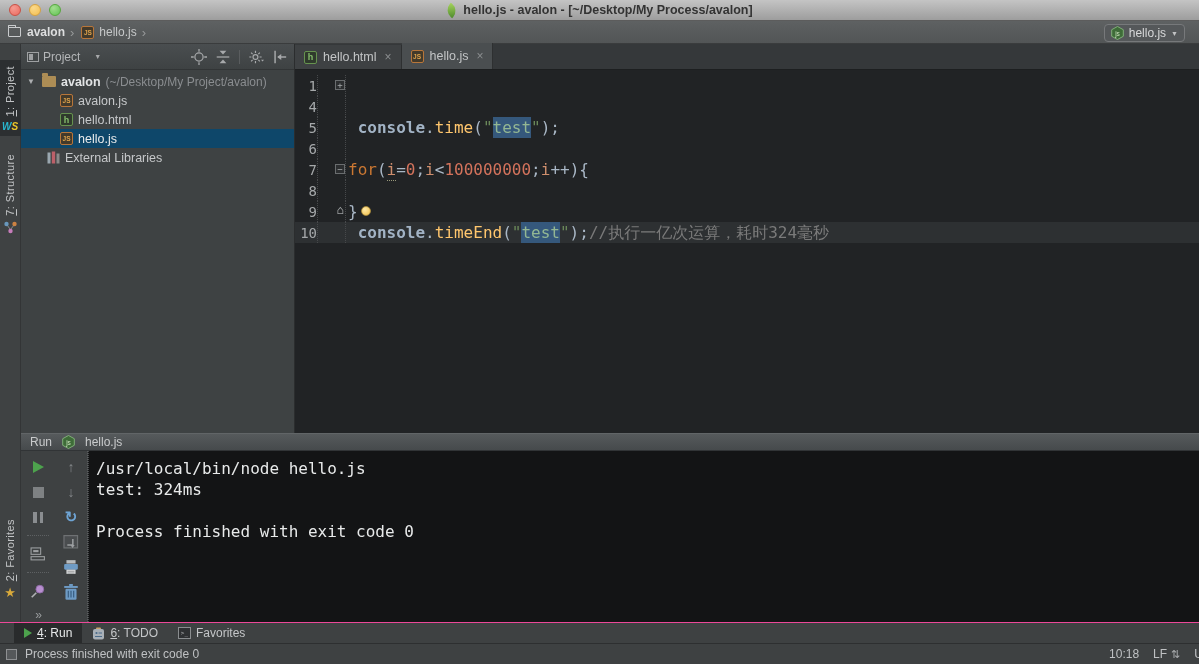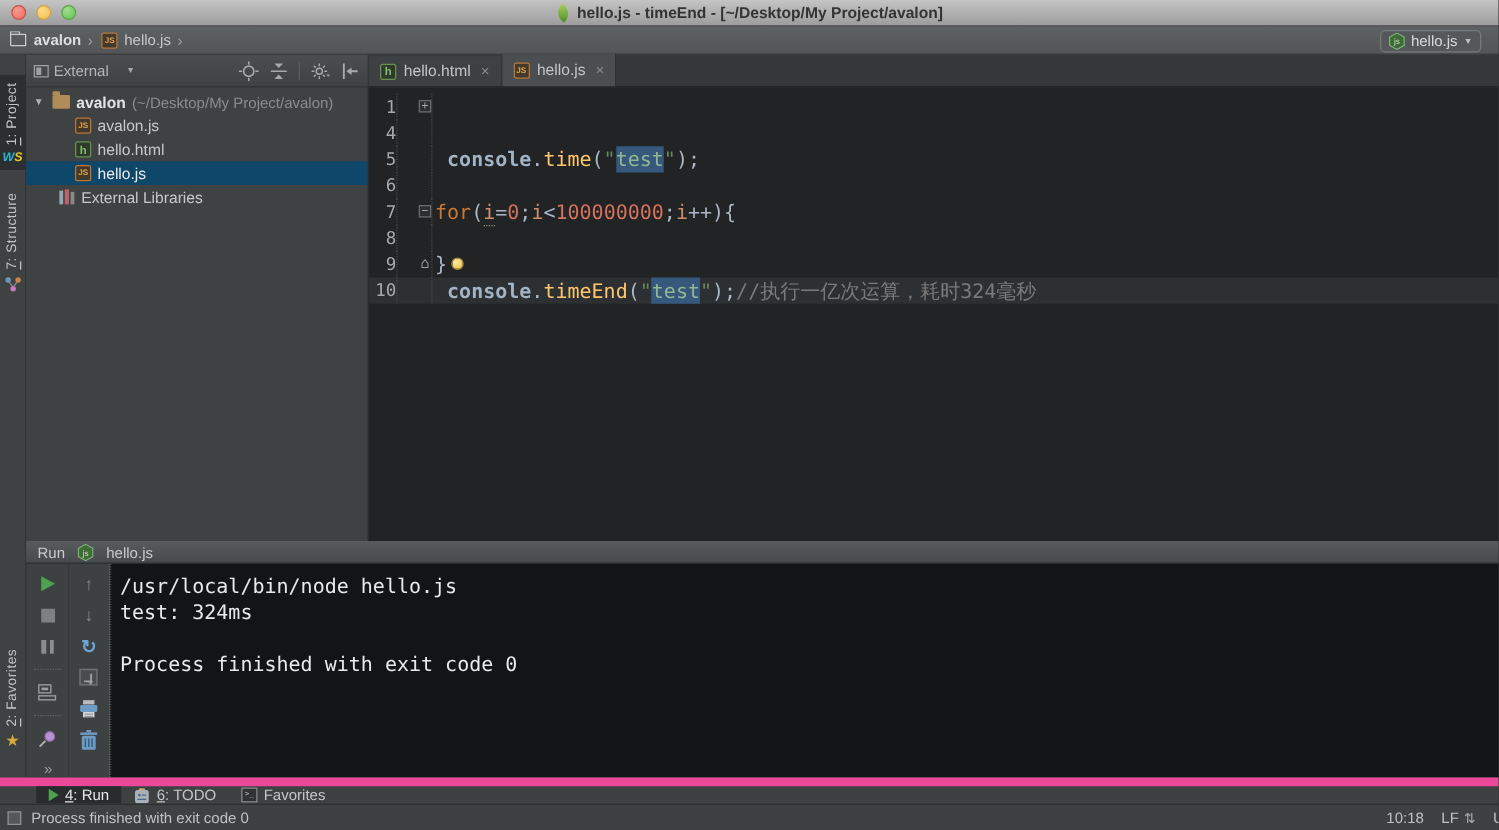--- a/index.html
+++ b/index.html
@@ -121,21 +121,21 @@
   .pause-bars i{width:3.5px;height:11px;background:#8A8D90;}
   .more{color:#9A9D9F;font-size:12px;letter-spacing:-1px;}
   .arrow-glyph{color:#85898B;font-size:14px;font-weight:bold;}
   .rerun-glyph{color:#6EA4D4;font-size:15px;font-weight:bold;}
   .console{flex:1;border-left:1px dotted #4A4C4E;padding:7px 0 0 7px;
     font-family:"DejaVu Sans Mono",monospace;font-size:16px;line-height:21px;color:#E8EAEA;overflow:hidden;}
   .con-line{height:21px;white-space:pre;}
 
   
   .bottombar{position:absolute;left:0;top:622px;width:1199px;height:21px;background:#3E4142;
-    border-top:7px solid #ec4899;display:flex;align-items:stretch;padding-left:29px;}
+    border-top:1px solid #ec4899;display:flex;align-items:stretch;padding-left:14px;}
   .bb-item{display:flex;align-items:center;gap:5px;padding:0 10px;color:#C4C6C8;}
   .bb-item.active{background:#292B2C;color:#E6E8E9;}
   .bb-key{text-decoration:underline;}
   .bb-play{width:0;height:0;border-left:8px solid #4DA24D;border-top:5px solid transparent;border-bottom:5px solid transparent;}
   .term-ico{width:13px;height:12px;background:#2F3133;border:1px solid #8A8D8F;color:#B8BABB;
     font-size:6px;line-height:10px;text-align:center;font-family:"DejaVu Sans Mono",monospace;}
 
   
   .statusbar{position:absolute;left:0;top:643px;width:1199px;height:21px;background:#3E4142;
     border-top:1px solid #2d2f30;display:flex;align-items:center;color:#BFC1C3;overflow:hidden;}
@@ -151,21 +151,21 @@
 <div id="app">
 
   <div class="titlebar">
     <div class="traffic">
       <span class="tl tl-red"></span>
       <span class="tl tl-yellow"></span>
       <span class="tl tl-green"></span>
     </div>
     <div class="title-wrap">
       <span class="leaf"></span>
-      <span class="win-title">hello.js - timeEnd - [~/Desktop/My Project/avalon]</span>
+      <span class="win-title">hello.js - avalon - [~/Desktop/My Process/avalon]</span>
     </div>
   </div>
 
   <div class="navbar">
     <span class="crumb-folder"></span>
     <span class="crumb">avalon</span>
     <span class="chev">›</span>
     <span class="fi fi-js">
         <b>JS</b>
       </span>
@@ -198,21 +198,21 @@
     </div>
     <div class="vitem" style="margin-top:auto;margin-bottom:18px;">
       <span class="vtext"><span class="vkey">2</span><span>: Favorites</span></span>
       <span class="star">★</span>
     </div>
   </div>
 
   <div class="project">
     <div class="pp-header">
       <span class="panel-glyph"></span>
-      <span class="pp-title">External</span>
+      <span class="pp-title">Project</span>
       <span class="pp-caret">▼</span>
       <span class="pp-icons">
         <svg class="icon-btn" width="14" height="14" viewBox="0 0 14 14">
           <circle cx="7" cy="7" r="3.6" fill="none" stroke="#A7A9AB" stroke-width="1.1"></circle>
           <path d="M7 0v2.4M7 11.6V14M0 7h2.4M11.6 7H14" stroke="#A7A9AB" stroke-width="1.1"></path>
         </svg>
         <svg class="icon-btn" width="14" height="14" viewBox="0 0 14 14">
           <path d="M1.5 7h11" stroke="#A7A9AB" stroke-width="1.1"></path>
           <polygon points="4,1.5 10,1.5 7,4.8" fill="#A7A9AB"></polygon>
           <polygon points="4,12.5 10,12.5 7,9.2" fill="#A7A9AB"></polygon>

